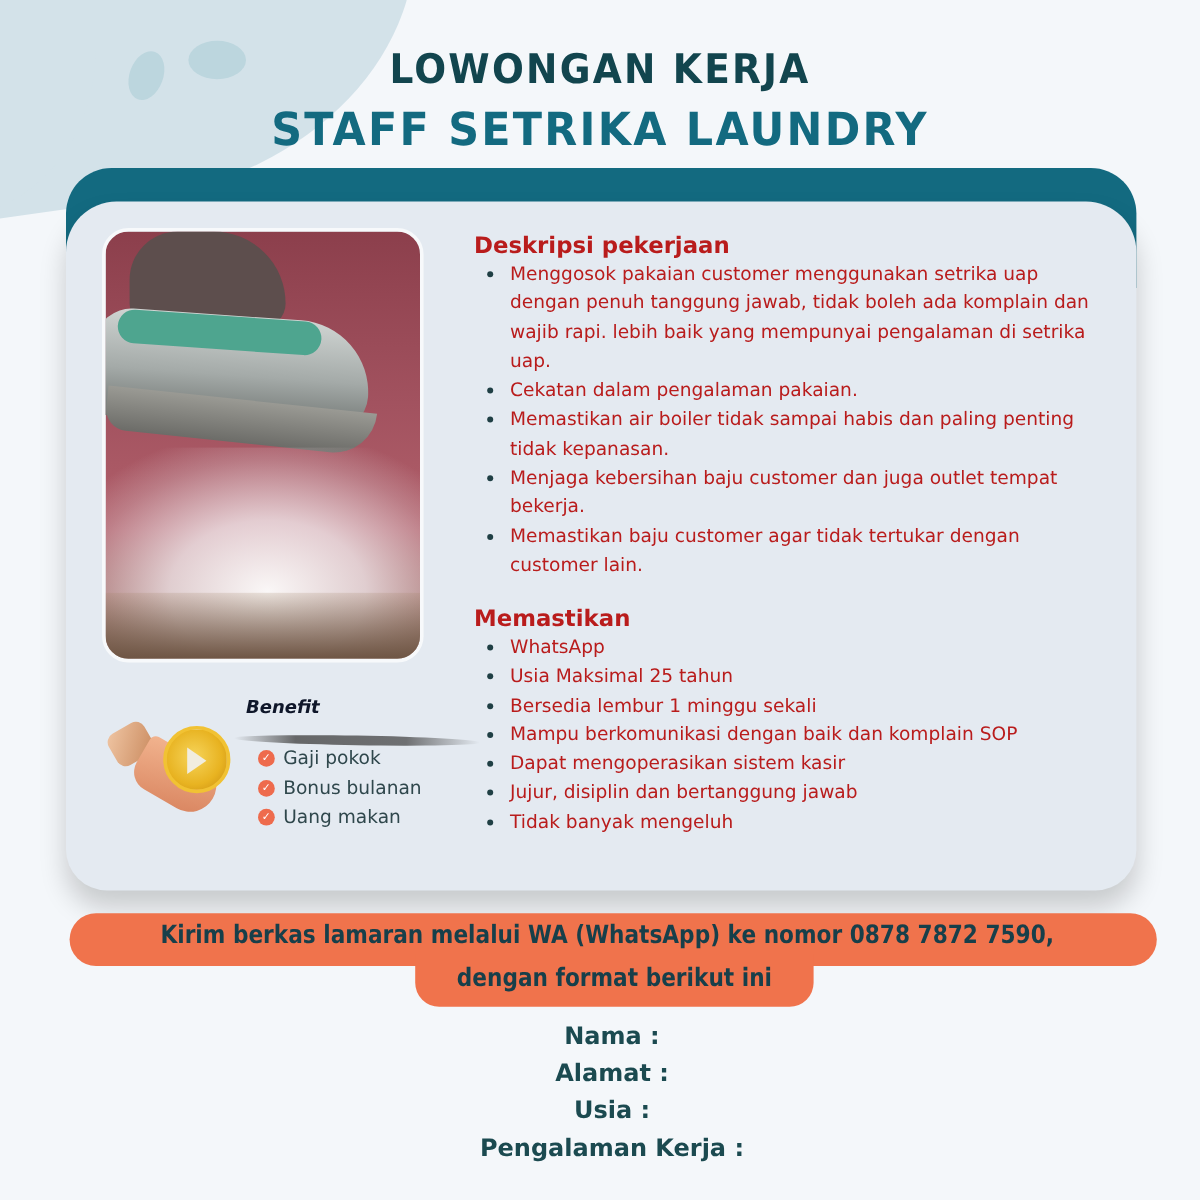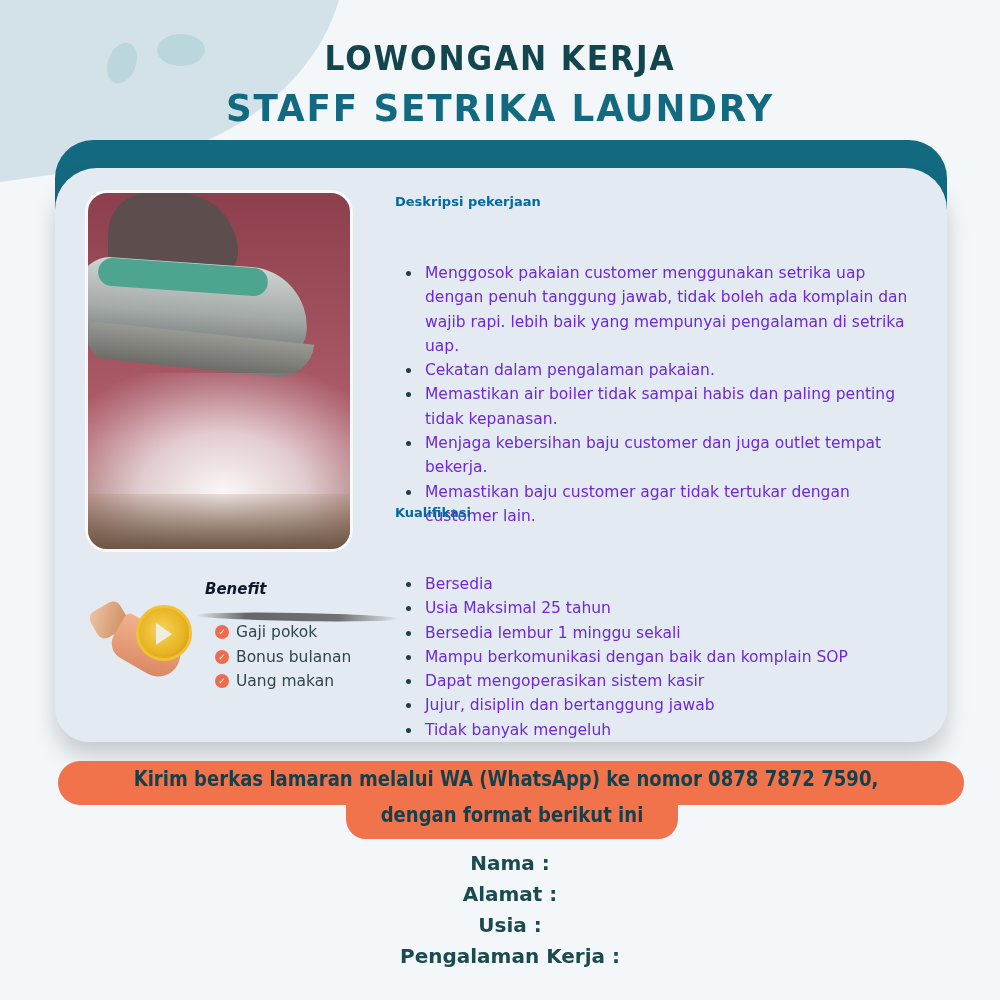--- a/index.html
+++ b/index.html
@@ -73,26 +73,25 @@
     .steam {
       position: absolute; left: -30px; top: 180px; width: 330px; height: 200px;
       background: radial-gradient(ellipse at 50% 60%, rgba(255,255,255,0.95) 0%, rgba(240,232,235,0.8) 35%, rgba(220,200,205,0.3) 65%, rgba(0,0,0,0) 80%);
     }
     .table-surface {
       position: absolute; left: 0; bottom: 0; width: 100%; height: 55px;
       background: linear-gradient(180deg, rgba(160,130,100,0.2), #6e5544);
     }
 
     .section-title {
-      position: absolute; font-weight: bold; font-size: 13px; color: #0369a1;
+      position: absolute; font-weight: bold; font-size: 19px; color: #b91c1c;
     }
     ul.items {
       position: absolute; list-style: none; font-size: 15.5px; line-height: 24.3px;
-      color: #6d28d9;
-      margin-top: 45px;
+      color: #b91c1c;
     }
     ul.items li { position: relative; padding-left: 30px; }
     ul.items li::before {
       content: ""; position: absolute; left: 11px; top: 10px; width: 5px; height: 5px;
       border-radius: 50%; background: #1f3f44;
     }
 
     .benefit-title {
       position: absolute; left: 205px; top: 580px; font-weight: bold; font-size: 15px; color: #0f172a; font-style: italic;
     }
@@ -185,23 +184,23 @@
 
 <div class="section-title" style="left:395px; top:194px;">Deskripsi pekerjaan</div>
 <ul class="items" style="left:395px; top:216px; width:530px;">
   <li>Menggosok pakaian customer menggunakan setrika uap dengan penuh tanggung jawab, tidak boleh ada komplain dan wajib rapi. lebih baik yang mempunyai pengalaman di setrika uap.</li>
   <li>Cekatan dalam pengalaman pakaian.</li>
   <li>Memastikan air boiler tidak sampai habis dan paling penting tidak kepanasan.</li>
   <li>Menjaga kebersihan baju customer dan juga outlet tempat bekerja.</li>
   <li>Memastikan baju customer agar tidak tertukar dengan customer lain.</li>
 </ul>
 
-<div class="section-title" style="left:395px; top:505px;">Kualifikasi</div>
+<div class="section-title" style="left:395px; top:505px;">Memastikan</div>
 <ul class="items" style="left:395px; top:527px; width:540px;">
-  <li>Bersedia</li>
+  <li>WhatsApp</li>
   <li>Usia Maksimal 25 tahun</li>
   <li>Bersedia lembur 1 minggu sekali</li>
   <li>Mampu berkomunikasi dengan baik dan komplain SOP</li>
   <li>Dapat mengoperasikan sistem kasir</li>
   <li>Jujur, disiplin dan bertanggung jawab</li>
   <li>Tidak banyak mengeluh</li>
 </ul>
 
 <div class="coin-hand">
   <div class="sleeve"></div>

